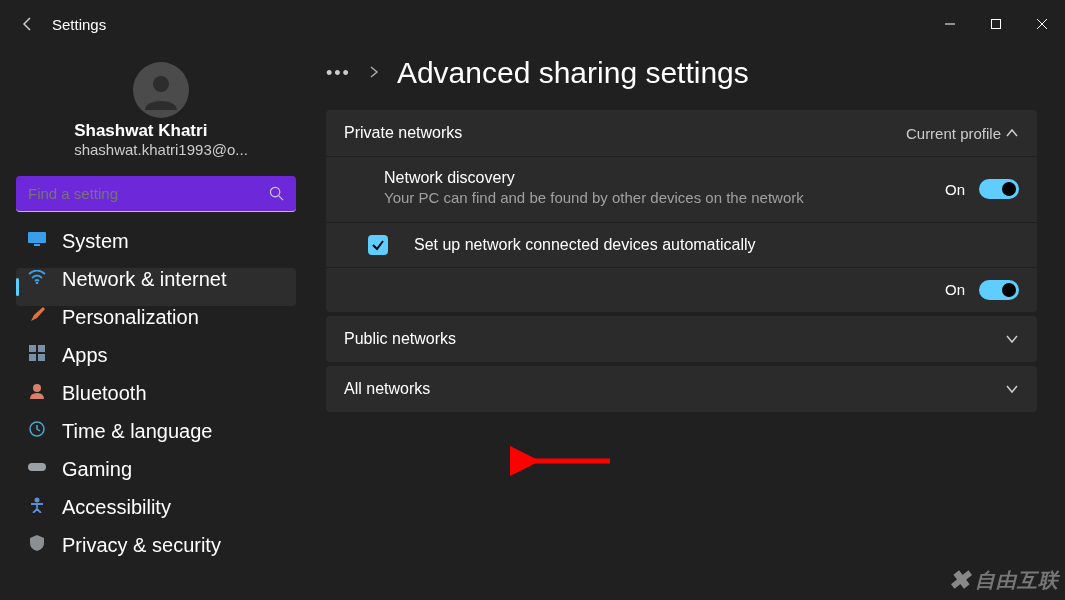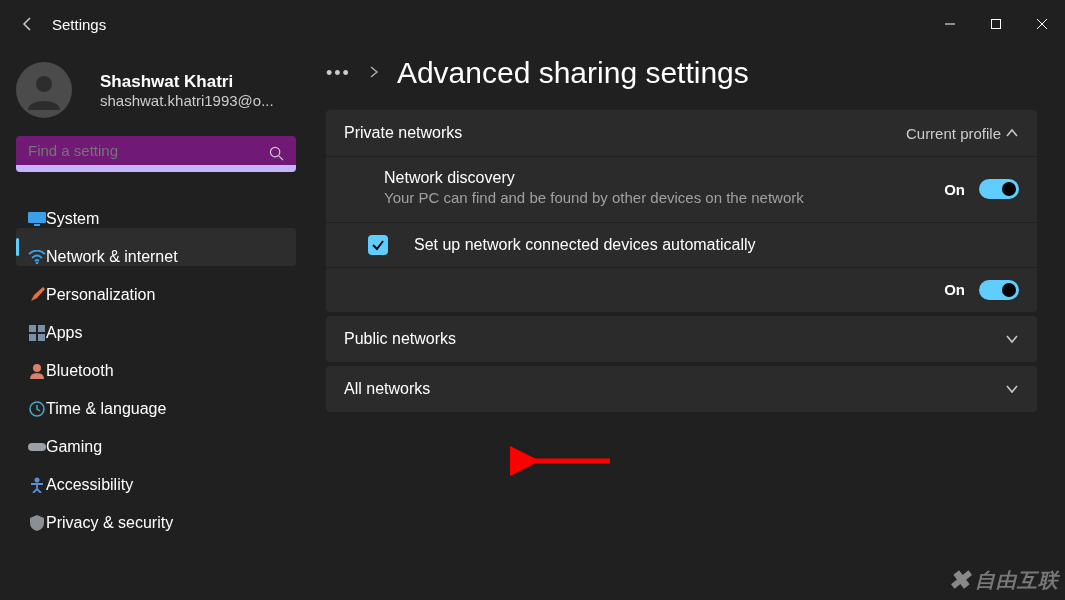--- a/index.html
+++ b/index.html
@@ -9,33 +9,33 @@
 .titlebar { height:48px; display:flex; align-items:center; padding:0 0 0 16px;text-align:right; }
 .back-btn { width:24px; height:24px; display:flex; align-items:center; justify-content:center; color:#ccc; cursor:pointer; margin-right:12px; }
 .app-title { font-size:15px; color:#fff; }
 .win-controls { margin-left:auto; display:flex; }
 .win-btn { width:46px; height:32px; display:flex; align-items:center; justify-content:center; color:#fff; cursor:pointer; }
 
 .main { display:flex; height:552px; }
 
 
 .sidebar { width:310px; padding:8px 4px 0 16px; overflow:hidden; }
-.user-row { display:flex; align-items:center; gap:28px; padding:6px 0 18px 0; }
+.user-row { display:flex; align-items:center; gap:3px; padding:6px 0 18px 0;flex-direction:column; }
 .avatar { width:56px; height:56px; border-radius:50%; background:#4b4b4b; display:flex; align-items:center; justify-content:center; }
 .avatar svg { fill:#2d2d2d; }
 .user-info { overflow:hidden; }
 .user-name { font-size:17px; font-weight:600; color:#fff; white-space:nowrap; overflow:hidden; text-overflow:ellipsis; }
 .user-email { font-size:15px; color:#ccc; white-space:nowrap; overflow:hidden; text-overflow:ellipsis; }
 
 .search-wrap { position:relative; width:280px; margin-bottom:18px; }
-.search { width:100%; height:36px; background:#701a75; border:none; border-bottom:7px solid #c4b5fd; border-radius:4px; color:#ccc; font-size:15px; padding:0 38px 0 12px; outline:none; }
+.search { width:100%; height:36px; background:#6d28d9; border:none; border-bottom:1px solid #c4b5fd; border-radius:4px; color:#ccc; font-size:15px; padding:0 38px 0 12px; outline:none; }
 .search-icon { position:absolute; right:12px; top:10px; color:#ccc; }
 
 .nav { list-style:none; width:280px; }
-.nav-item { display:flex; align-items:flex-end; height:38px; padding:0 12px; border-radius:4px; cursor:pointer; font-size:16px; color:#fff; position:relative; }
+.nav-item { display:flex; align-items:flex-start; gap:16px; height:38px; padding:0 12px; border-radius:4px; cursor:pointer; font-size:20px; color:#fff; position:relative; }
 .nav-item.active { background:#2d2d2d; }
 .nav-item.active::before { content:""; position:absolute; left:0; top:10px; bottom:10px; width:3px; background:#60cdff; border-radius:2px; }
 .nav-icon { width:18px; height:18px; display:flex; align-items:center; justify-content:center; }
 
 
 .content { flex:1; padding:8px 28px 0 16px; overflow:hidden; }
 .breadcrumb-row { display:flex; align-items:center; gap:18px; margin-bottom:20px; }
 .ellipsis-btn { color:#ccc; font-size:18px; letter-spacing:2px; cursor:pointer; }
 .chev-sep { color:#888; }
 .page-title { font-size:30px; font-weight:400; }
@@ -45,21 +45,21 @@
 .panel-title { font-size:16px; color:#fff; }
 .panel-right { margin-left:auto; display:flex; align-items:center; gap:4px; }
 .profile-tag { font-size:15px; color:#ccc; }
 .chev { color:#ccc; }
 
 .setting-row { display:flex; align-items:center; padding:12px 18px 12px 58px; border-top:1px solid #1f1f1f;gap:12px; }
 .setting-row.checkbox-row { padding-left:42px; }
 .setting-text { flex:1; padding-right:20px; }
 .setting-title { font-size:16px; color:#fff; }
 .setting-desc { font-size:15px; color:#a0a0a0; line-height:1.5; }
-.toggle-wrap { display:flex; align-items:center; gap:14px;font-weight:bold; }
+.toggle-wrap { display:flex; align-items:center; gap:14px; }
 .toggle-label { font-size:15px; color:#fff; }
 .toggle { width:40px; height:20px; background:#60cdff; border-radius:10px; position:relative; cursor:pointer; }
 .toggle .knob { position:absolute; right:3px; top:3px; width:14px; height:14px; background:#000; border-radius:50%; }
 
 .checkbox { width:20px; height:20px; background:#60cdff; border-radius:4px; display:flex; align-items:center; justify-content:center; margin-right:14px; cursor:pointer; }
 .checkbox svg { stroke:#000; }
 
 .arrow-annot { position:absolute; pointer-events:none; }
 .watermark { position:absolute; right:6px; bottom:4px; color:#777; font-size:20px; font-weight:700; font-style:italic; letter-spacing:1px; display:flex; align-items:center; gap:4px; }
 .watermark .wx { font-size:26px; color:#888; }

